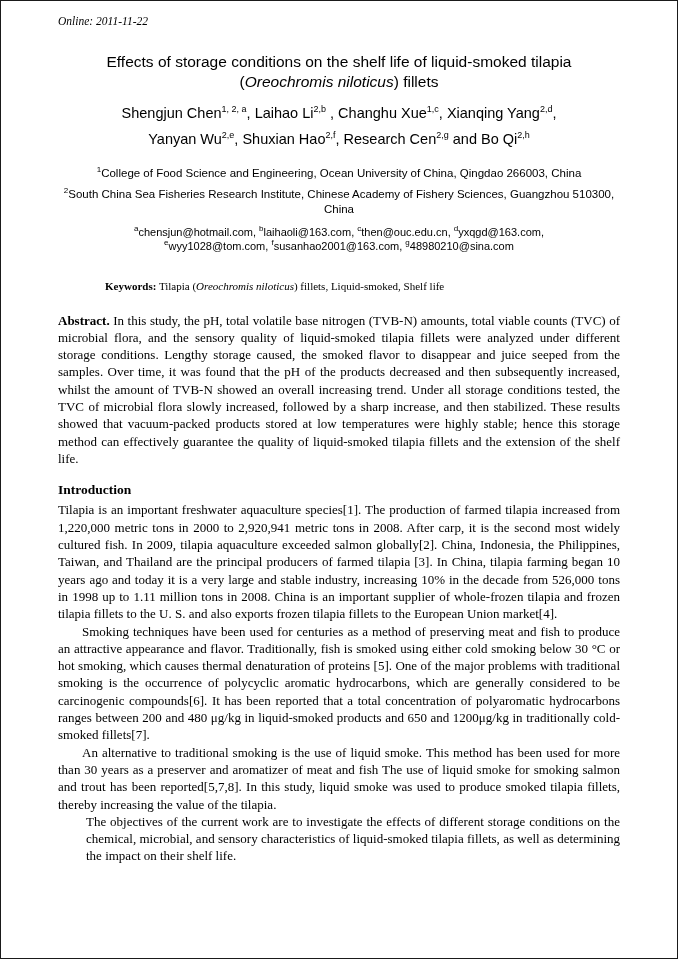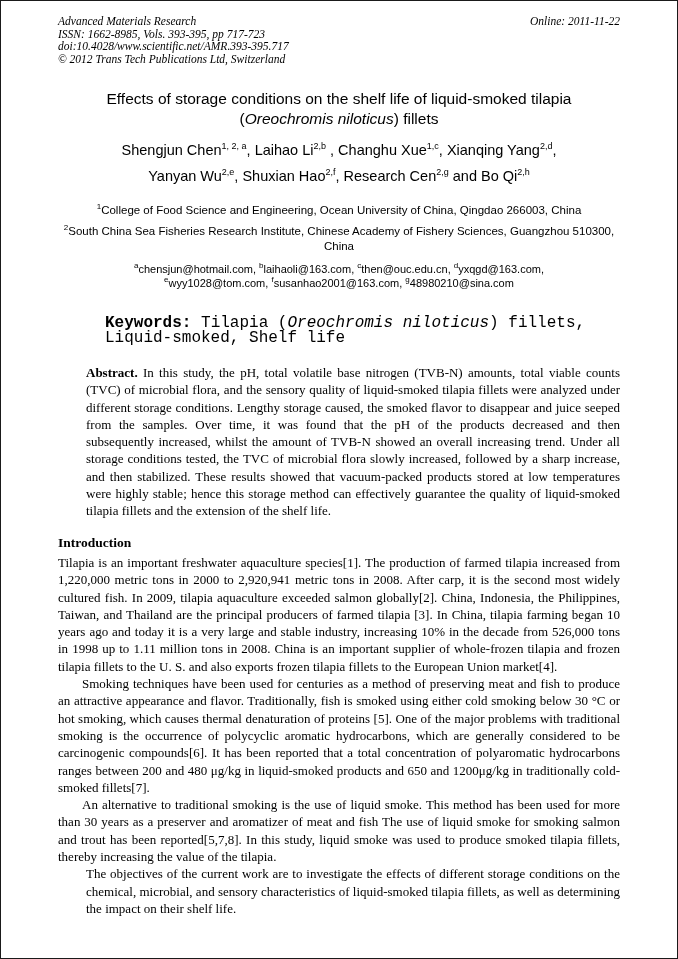--- a/index.html
+++ b/index.html
@@ -57,34 +57,33 @@
   .emails {
     margin-top: 8px;
     font-family: "Liberation Sans", sans-serif;
     font-size: 11px;
     line-height: 14px;
     text-align: center;
   }
   
   .keywords {
     margin-top: 26px;
-    font-family: Liberation Mono, monospace;
-    font-size: 16px;
+    font-family: Liberation Serif, serif;
+    font-size: 11px;
     line-height: 15px;
     padding-left: 47px;
   }
   .keywords .kw-label { font-weight: bold; }
   .keywords .species { font-style: italic; }
   
   .abstract {
     margin-top: 18px;
     font-size: 13px;
     line-height: 17.3px;
     text-align: justify;
-    margin-left: 28px;
   }
   .abstract .abs-label { font-weight: bold; }
   .section-heading {
     margin-top: 14px;
     font-size: 13.5px;
     font-weight: bold;
     line-height: 17.3px;
   }
   .body-par {
     margin-top: 3px;
@@ -94,26 +93,20 @@
   }
   .body-par.cont { margin-top: 0; margin-left: 28px; }
   .body-par.indent { text-indent: 24px; margin-top: 0; }
 </style>
 </head>
 <body>
 
 <div class="page">
 
   <div class="header-meta">
-    <div class="header-left">
-      <div>Advanced Materials Research</div>
-      <div>ISSN: 1662-8985, Vols. 393-395, pp 717-723</div>
-      <div>doi:10.4028/www.scientific.net/AMR.393-395.717</div>
-      <div>© 2012 Trans Tech Publications Ltd, Switzerland</div>
-    </div>
     <div class="header-right">Online: 2011-11-22</div>
   </div>
 
   <div class="article-title"><span>Effects of storage conditions on the shelf life of liquid-smoked tilapia</span><br><span><span>(</span><span class="species">Oreochromis niloticus</span><span>) fillets</span></span></div>
 
   <div class="authors">
     <div><span><span>Shengjun Chen</span><sup>1, 2, a</sup><span>, </span></span><span><span>Laihao Li</span><sup>2,b</sup><span> , </span></span><span><span>Changhu Xue</span><sup>1,c</sup><span>, </span></span><span><span>Xianqing Yang</span><sup>2,d</sup><span>,</span></span></div>
     <div><span><span>Yanyan Wu</span><sup>2,e</sup><span>, </span></span><span><span>Shuxian Hao</span><sup>2,f</sup><span>, </span></span><span><span>Research Cen</span><sup>2,g</sup><span> and </span></span><span><span>Bo Qi</span><sup>2,h</sup><span></span></span></div>
   </div>
 

